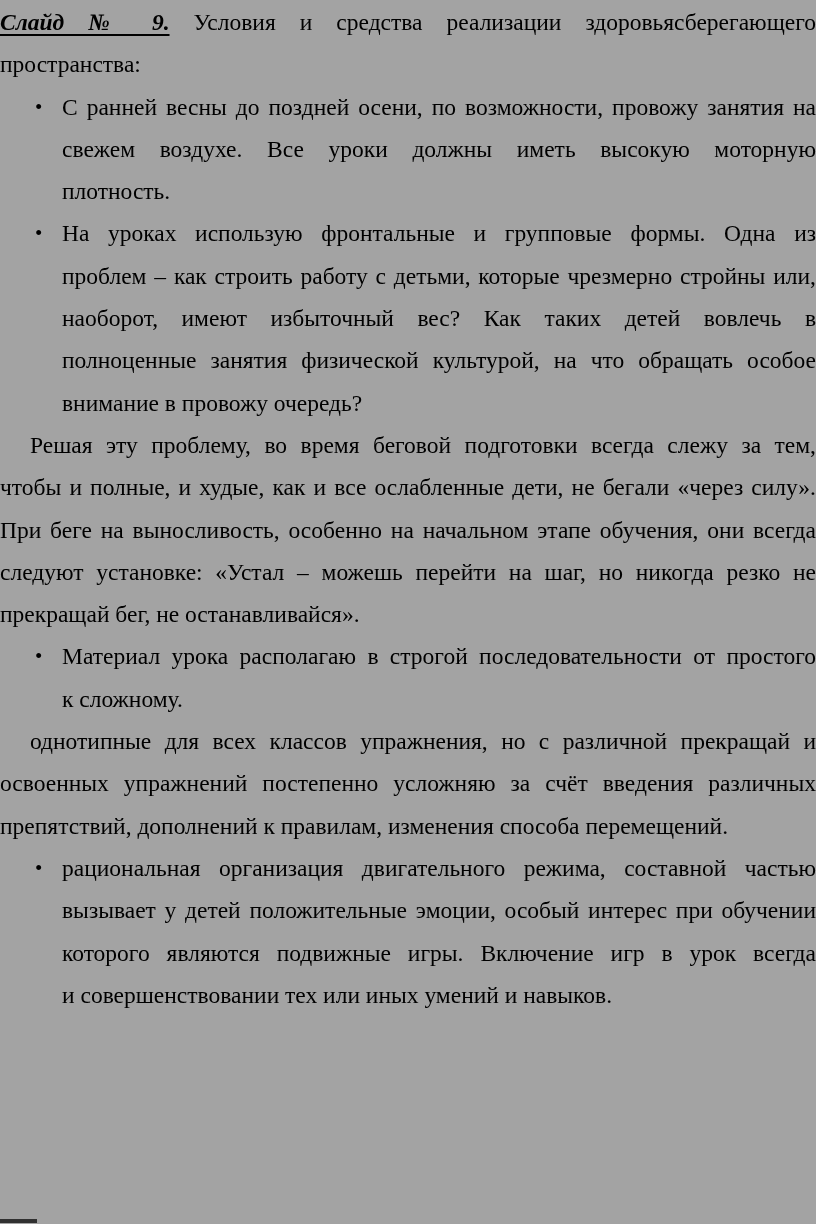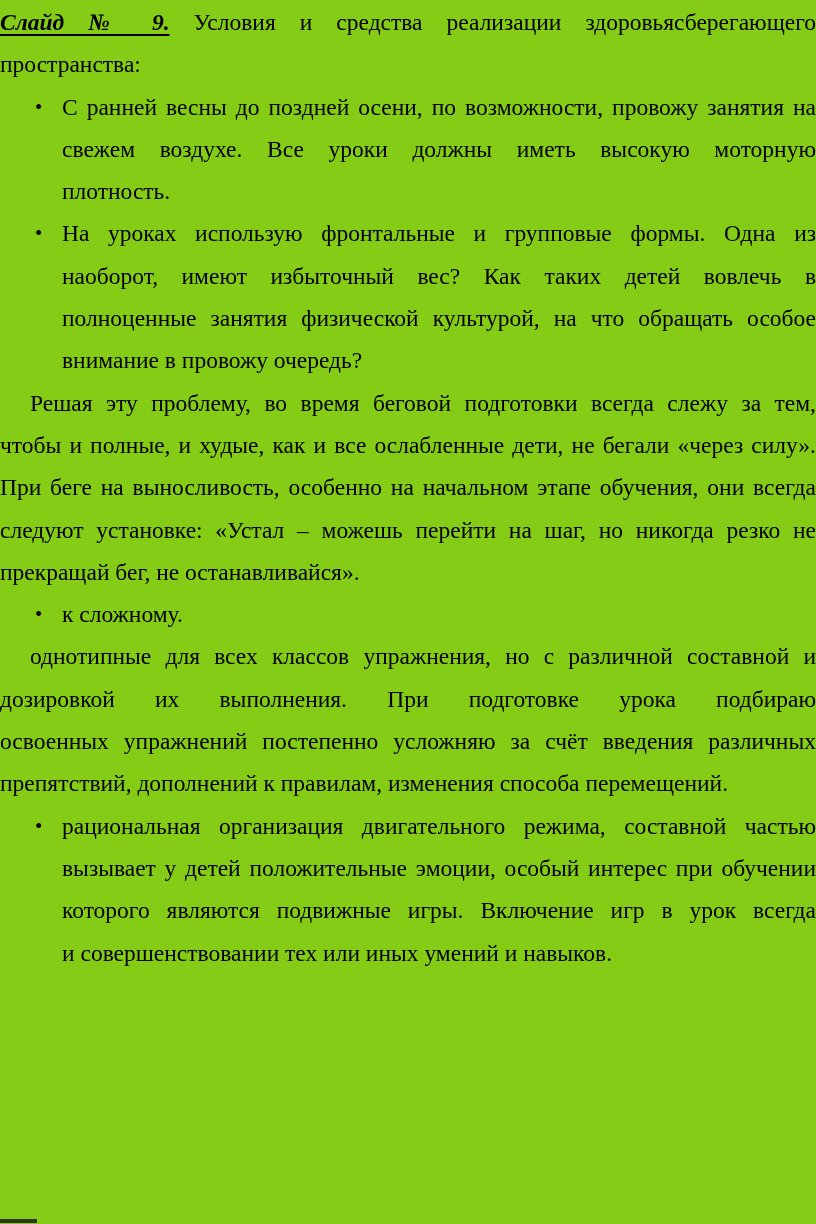--- a/index.html
+++ b/index.html
@@ -5,21 +5,21 @@
   html, body {
     margin: 0;
     padding: 0;
     background: #ffffff;
   }
   .page {
     position: relative;
     width: 816px;
     height: 1224px;
     overflow: hidden;
-    background: #84cc16;
+    background: #a3a3a3;
     color: #000000;
     font-family: "Liberation Serif", "DejaVu Serif", serif;
     font-size: 23.5px;
     padding-top: 1px;
     box-sizing: border-box;
   }
   .block { margin: 0; }
   .line {
     text-align: justify;
     line-height: 42.3px;
@@ -67,38 +67,39 @@
       </div>
       <div class="block bullet">
         <span class="glyph">•</span>
         <div class="line just">С ранней весны до поздней осени, по возможности, провожу занятия на</div>
         <div class="line just">свежем воздухе. Все уроки должны иметь высокую моторную</div>
         <div class="line">плотность.</div>
       </div>
       <div class="block bullet">
         <span class="glyph">•</span>
         <div class="line just">На уроках использую фронтальные и групповые формы. Одна из</div>
+        <div class="line just">проблем – как строить работу с детьми, которые чрезмерно стройны или,</div>
         <div class="line just">наоборот, имеют избыточный вес? Как таких детей вовлечь в</div>
         <div class="line just">полноценные занятия физической культурой, на что обращать особое</div>
         <div class="line">внимание в провожу очередь?</div>
       </div>
       <div class="block paragraph">
         <div class="line just">Решая эту проблему, во время беговой подготовки всегда слежу за тем,</div>
         <div class="line just">чтобы и полные, и худые, как и все ослабленные дети, не бегали «через силу».</div>
         <div class="line just">При беге на выносливость, особенно на начальном этапе обучения, они всегда</div>
         <div class="line just">следуют установке: «Устал – можешь перейти на шаг, но никогда резко не</div>
         <div class="line">прекращай бег, не останавливайся».</div>
       </div>
       <div class="block bullet">
         <span class="glyph">•</span>
+        <div class="line just">Материал урока располагаю в строгой последовательности от простого</div>
         <div class="line">к сложному.</div>
       </div>
       <div class="block paragraph">
-        <div class="line just">однотипные для всех классов упражнения, но с различной составной и</div>
-        <div class="line just">дозировкой их выполнения. При подготовке урока подбираю</div>
+        <div class="line just">однотипные для всех классов упражнения, но с различной прекращай и</div>
         <div class="line just">освоенных упражнений постепенно усложняю за счёт введения различных</div>
         <div class="line">препятствий, дополнений к правилам, изменения способа перемещений.</div>
       </div>
       <div class="block bullet">
         <span class="glyph">•</span>
         <div class="line just">рациональная организация двигательного режима, составной частью</div>
         <div class="line just">вызывает у детей положительные эмоции, особый интерес при обучении</div>
         <div class="line just">которого являются подвижные игры. Включение игр в урок всегда</div>
         <div class="line">и совершенствовании тех или иных умений и навыков.</div>
       </div>

